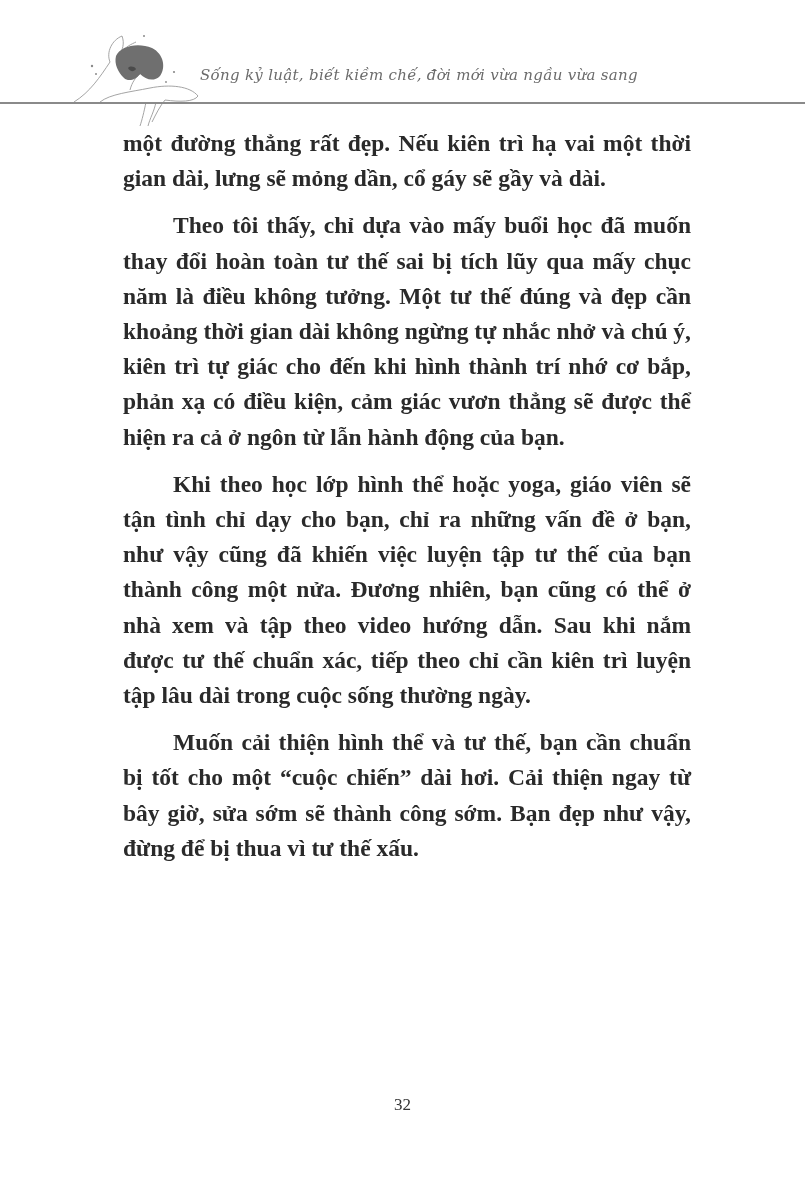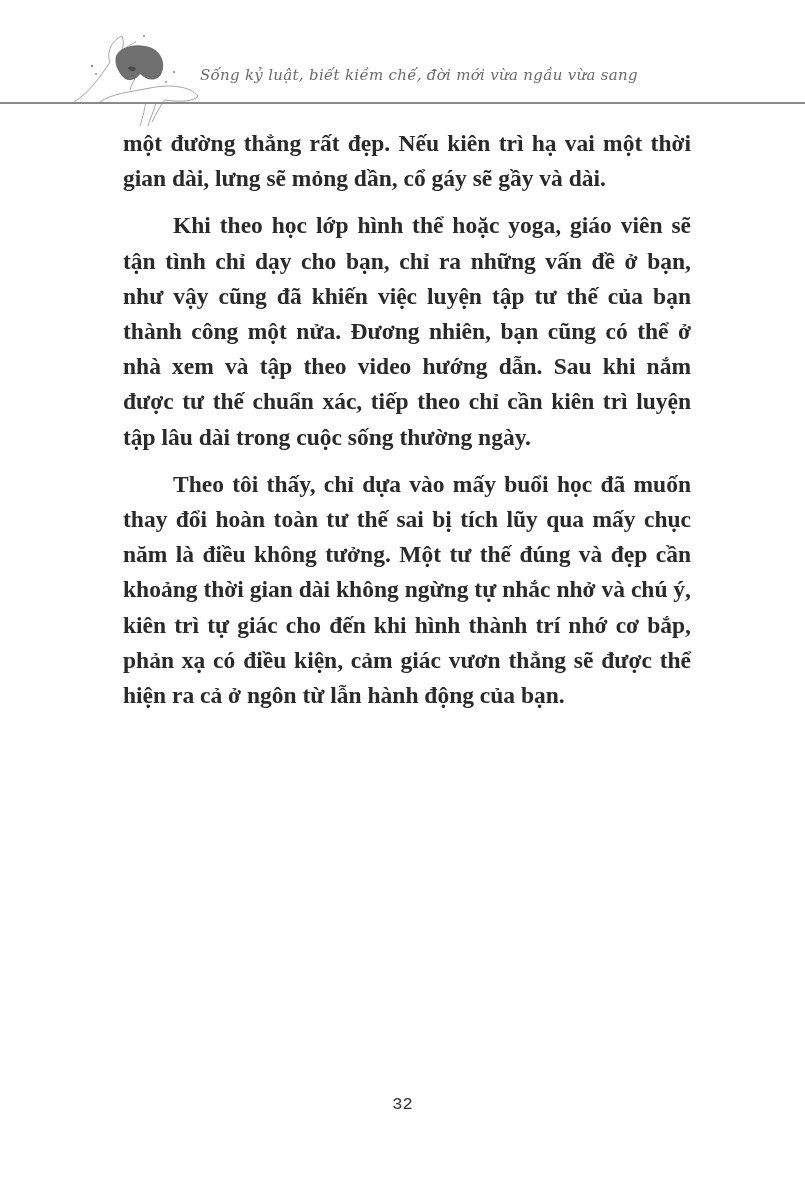--- a/index.html
+++ b/index.html
@@ -14,21 +14,21 @@
     }
     .body-text {
       position: absolute; left: 123px; top: 126px; width: 568px;
       font-family: "Liberation Serif", serif; font-size: 23.5px;
       line-height: 35.2px; color: #2a2a2a; text-align: justify; font-weight: bold;
     }
     .para { margin: 0 0 12px 0; text-align: justify; text-align-last: left; }
     .para.indent { text-indent: 50px; }
     .page-number {
       position: absolute; left: 0; width: 805px; top: 1095px; text-align: center;
-      font-family: Liberation Mono, monospace; font-size: 17px; color: #333333;
+      font-family: Liberation Serif, serif; font-size: 17px; color: #333333;
     }
   </style>
 </head>
 <body>
 
 <div class="header">
   <svg class="illustration" viewBox="0 0 140 110" xmlns="http://www.w3.org/2000/svg">
     <g fill="none" stroke="#9a9a9a" stroke-width="0.9">
       <path d="M4 80 C 20 70, 30 55, 40 40"></path>
       <path d="M40 40 C 36 30, 42 18, 52 14 C 55 22, 52 28, 50 32"></path>
@@ -48,17 +48,18 @@
         <circle cx="104" cy="50" r="1.1"></circle>
         <circle cx="96" cy="60" r="0.9"></circle>
     </g>
   </svg>
   <div class="running-head">Sống kỷ luật, biết kiềm chế, đời mới vừa ngầu vừa sang</div>
   <div class="header-rule"></div>
 </div>
 
 <div class="body-text">
   <p class="para">một đường thẳng rất đẹp. Nếu kiên trì hạ vai một thời gian dài, lưng sẽ mỏng dần, cổ gáy sẽ gầy và dài.</p>
+  <p class="para indent">Theo tôi thấy, chỉ dựa vào mấy buổi học đã muốn thay đổi hoàn toàn tư thế sai bị tích lũy qua mấy chục năm là điều không tưởng. Một tư thế đúng và đẹp cần khoảng thời gian dài không ngừng tự nhắc nhở và chú ý, kiên trì tự giác cho đến khi hình thành trí nhớ cơ bắp, phản xạ có điều kiện, cảm giác vươn thẳng sẽ được thể hiện ra cả ở ngôn từ lẫn hành động của bạn.</p>
   <p class="para indent">Khi theo học lớp hình thể hoặc yoga, giáo viên sẽ tận tình chỉ dạy cho bạn, chỉ ra những vấn đề ở bạn, như vậy cũng đã khiến việc luyện tập tư thế của bạn thành công một nửa. Đương nhiên, bạn cũng có thể ở nhà xem và tập theo video hướng dẫn. Sau khi nắm được tư thế chuẩn xác, tiếp theo chỉ cần kiên trì luyện tập lâu dài trong cuộc sống thường ngày.</p>
-  <p class="para indent">Theo tôi thấy, chỉ dựa vào mấy buổi học đã muốn thay đổi hoàn toàn tư thế sai bị tích lũy qua mấy chục năm là điều không tưởng. Một tư thế đúng và đẹp cần khoảng thời gian dài không ngừng tự nhắc nhở và chú ý, kiên trì tự giác cho đến khi hình thành trí nhớ cơ bắp, phản xạ có điều kiện, cảm giác vươn thẳng sẽ được thể hiện ra cả ở ngôn từ lẫn hành động của bạn.</p>
+  <p class="para indent">Muốn cải thiện hình thể và tư thế, bạn cần chuẩn bị tốt cho một “cuộc chiến” dài hơi. Cải thiện ngay từ bây giờ, sửa sớm sẽ thành công sớm. Bạn đẹp như vậy, đừng để bị thua vì tư thế xấu.</p>
 </div>
 
 <div class="page-number">32</div>
 
 </body></html>

